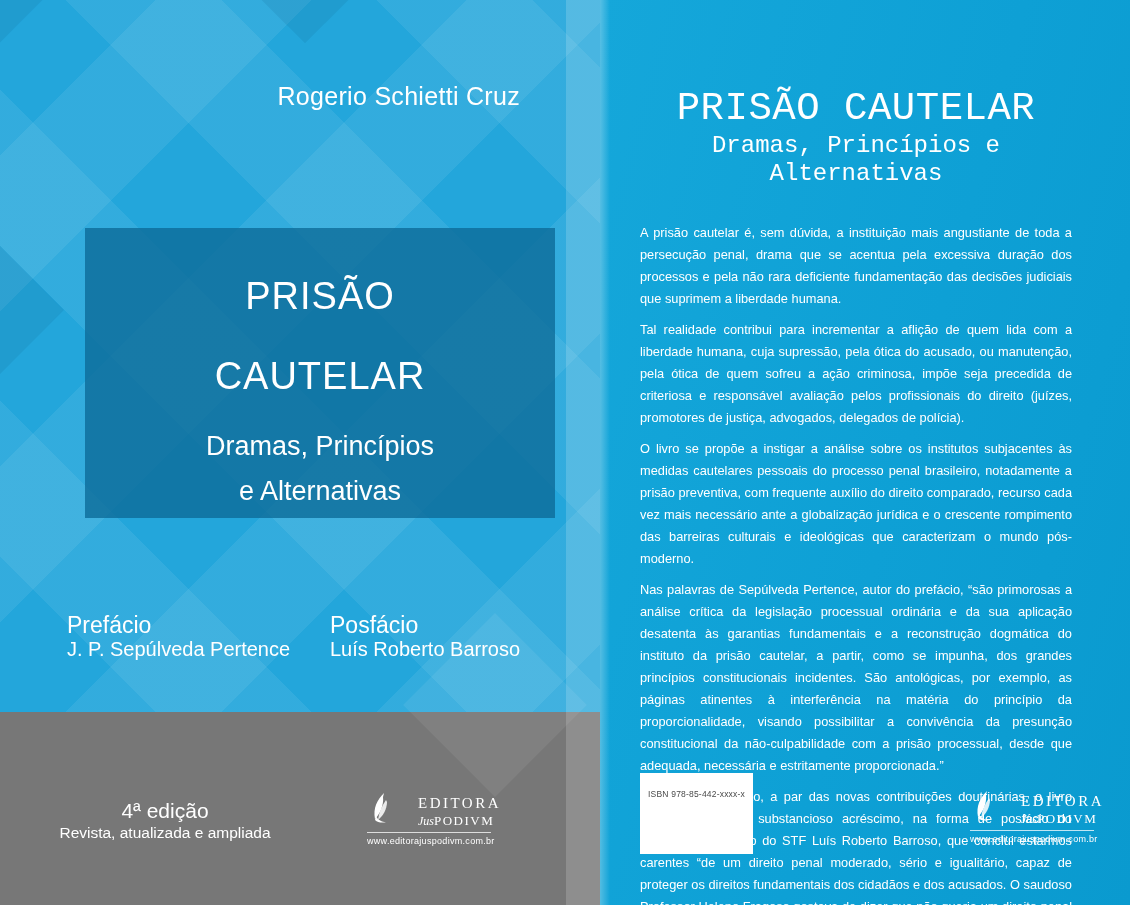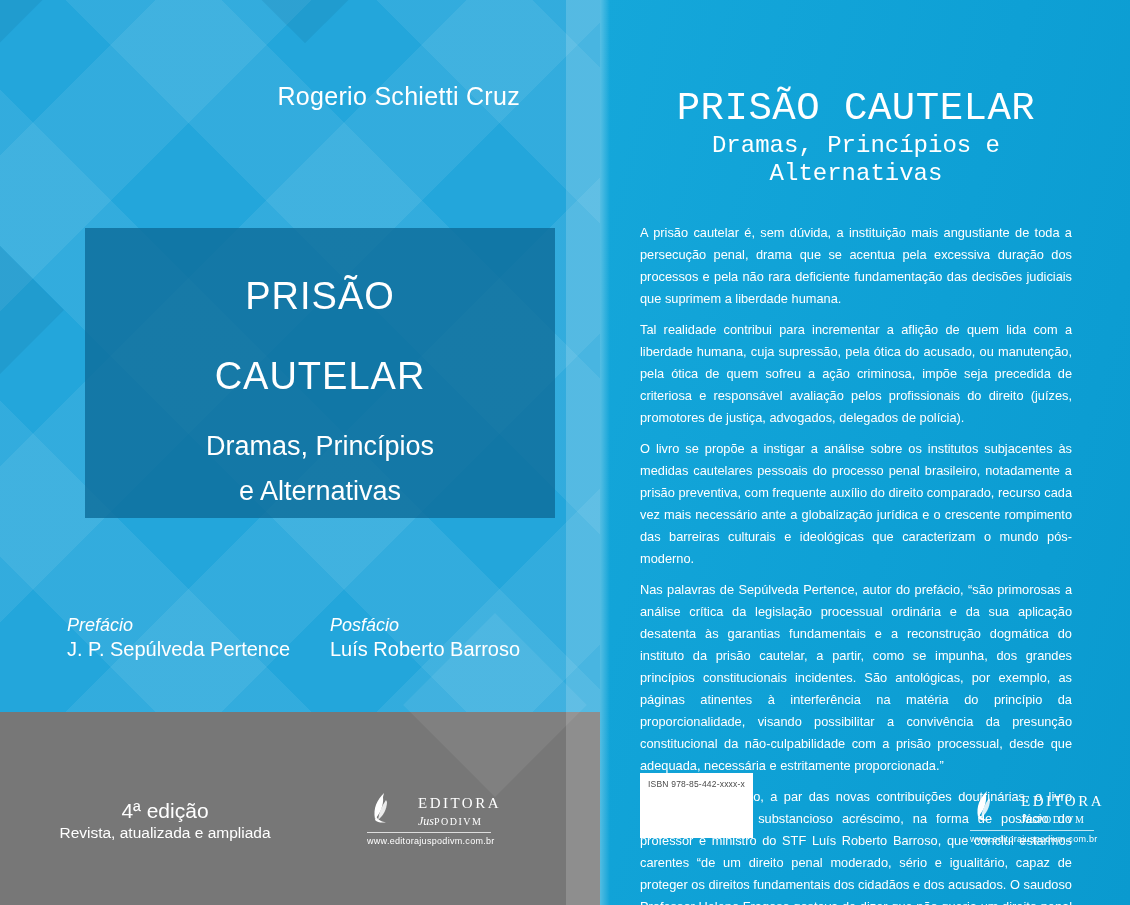--- a/index.html
+++ b/index.html
@@ -34,35 +34,35 @@
     background:rgba(13,108,152,0.80);
     text-align:center;box-sizing:border-box;padding-top:28px;
   }
   .title-line{font-size:38px;line-height:80px;font-weight:400;letter-spacing:1px;}
   .subtitle-line{font-size:27px;line-height:45px;font-weight:400;}
   .subtitle-block{margin-top:8px;}
   .credits{position:absolute;top:614px;left:0;width:600px;}
   .credit-col{position:absolute;top:0;}
   .credit-col.pref{left:67px;}
   .credit-col.posf{left:330px;}
-  .credit-label{font-size:18px;line-height:23px;font-weight:400;font-style:italic;}
+  .credit-label{font-size:23px;line-height:23px;font-weight:400;}
   .credit-name{font-size:20px;line-height:25px;font-weight:400;}
   .edition-block{position:absolute;top:799px;left:0;width:330px;text-align:center;}
   .edition{font-size:21px;line-height:24px;}
   .edition-note{font-size:15.5px;line-height:20px;}
   
   .logo{width:124px;text-align:center;}
   .logo-top{display:flex;align-items:flex-end;justify-content:center;gap:13px;}
   .logo-barL{width:2px;height:17px;background:#fff;margin-bottom:5px;}
   .logo-barR{width:2px;height:30px;background:#fff;margin-bottom:2px;}
   .logo-name{text-align:left;line-height:1;}
   .logo-editora{font-family:"Liberation Serif", serif;font-size:15px;letter-spacing:2.5px;display:block;}
   .logo-jusrow{display:block;margin-top:1px;}
   .logo-jus{font-family:"Liberation Serif", serif;font-style:italic;font-size:12px;}
-  .logo-podivm{font-family:"Liberation Serif", serif;font-size:10px;letter-spacing:1.5px;}
+  .logo-podivm{font-family:"Liberation Serif", serif;font-size:13px;letter-spacing:1.5px;}
   .logo-rule{height:1px;background:rgba(255,255,255,0.75);margin:4px 0 3px;}
   .logo-url{font-size:9px;letter-spacing:0.3px;white-space:nowrap;}
   .front-logo{position:absolute;left:367px;top:792px;}
   .back-logo{position:absolute;right:36px;top:790px;}
   
   .back{
     position:absolute;left:600px;top:0;width:530px;height:905px;
     background:linear-gradient(105deg,#15a7da 0%,#0ea0d5 55%,#0a9acf 100%);
   }
   .back-edge{
@@ -71,22 +71,22 @@
   }
   .back-title-block{margin:86px 58px 0 40px;text-align:center;font-family:Liberation Mono, monospace;}
   .back-title{font-size:39px;line-height:46px;font-weight:400;letter-spacing:0.5px;}
   .back-subtitle{font-size:24px;line-height:28px;font-weight:400;}
   .back-body{margin:34px 58px 0 40px;}
   .back-body p{
     font-size:12.8px;line-height:22px;margin:0 0 9px;
     text-align:justify;font-weight:400;
   }
   .isbn-box{
-    position:absolute;left:40px;top:773px;width:113px;height:65px;
-    background:#ffffff;text-align:center;box-sizing:border-box;padding-top:6px;
+    position:absolute;left:40px;top:773px;width:113px;height:81px;
+    background:#ffffff;text-align:center;box-sizing:border-box;padding-top:16px;
   }
   .isbn-text{font-size:8.5px;color:#4a4a4a;letter-spacing:0.2px;}
 </style>
 </head>
 <body>
 
 <div class="canvas">
 
   <div class="front">
     <div class="acc acc1"></div>

